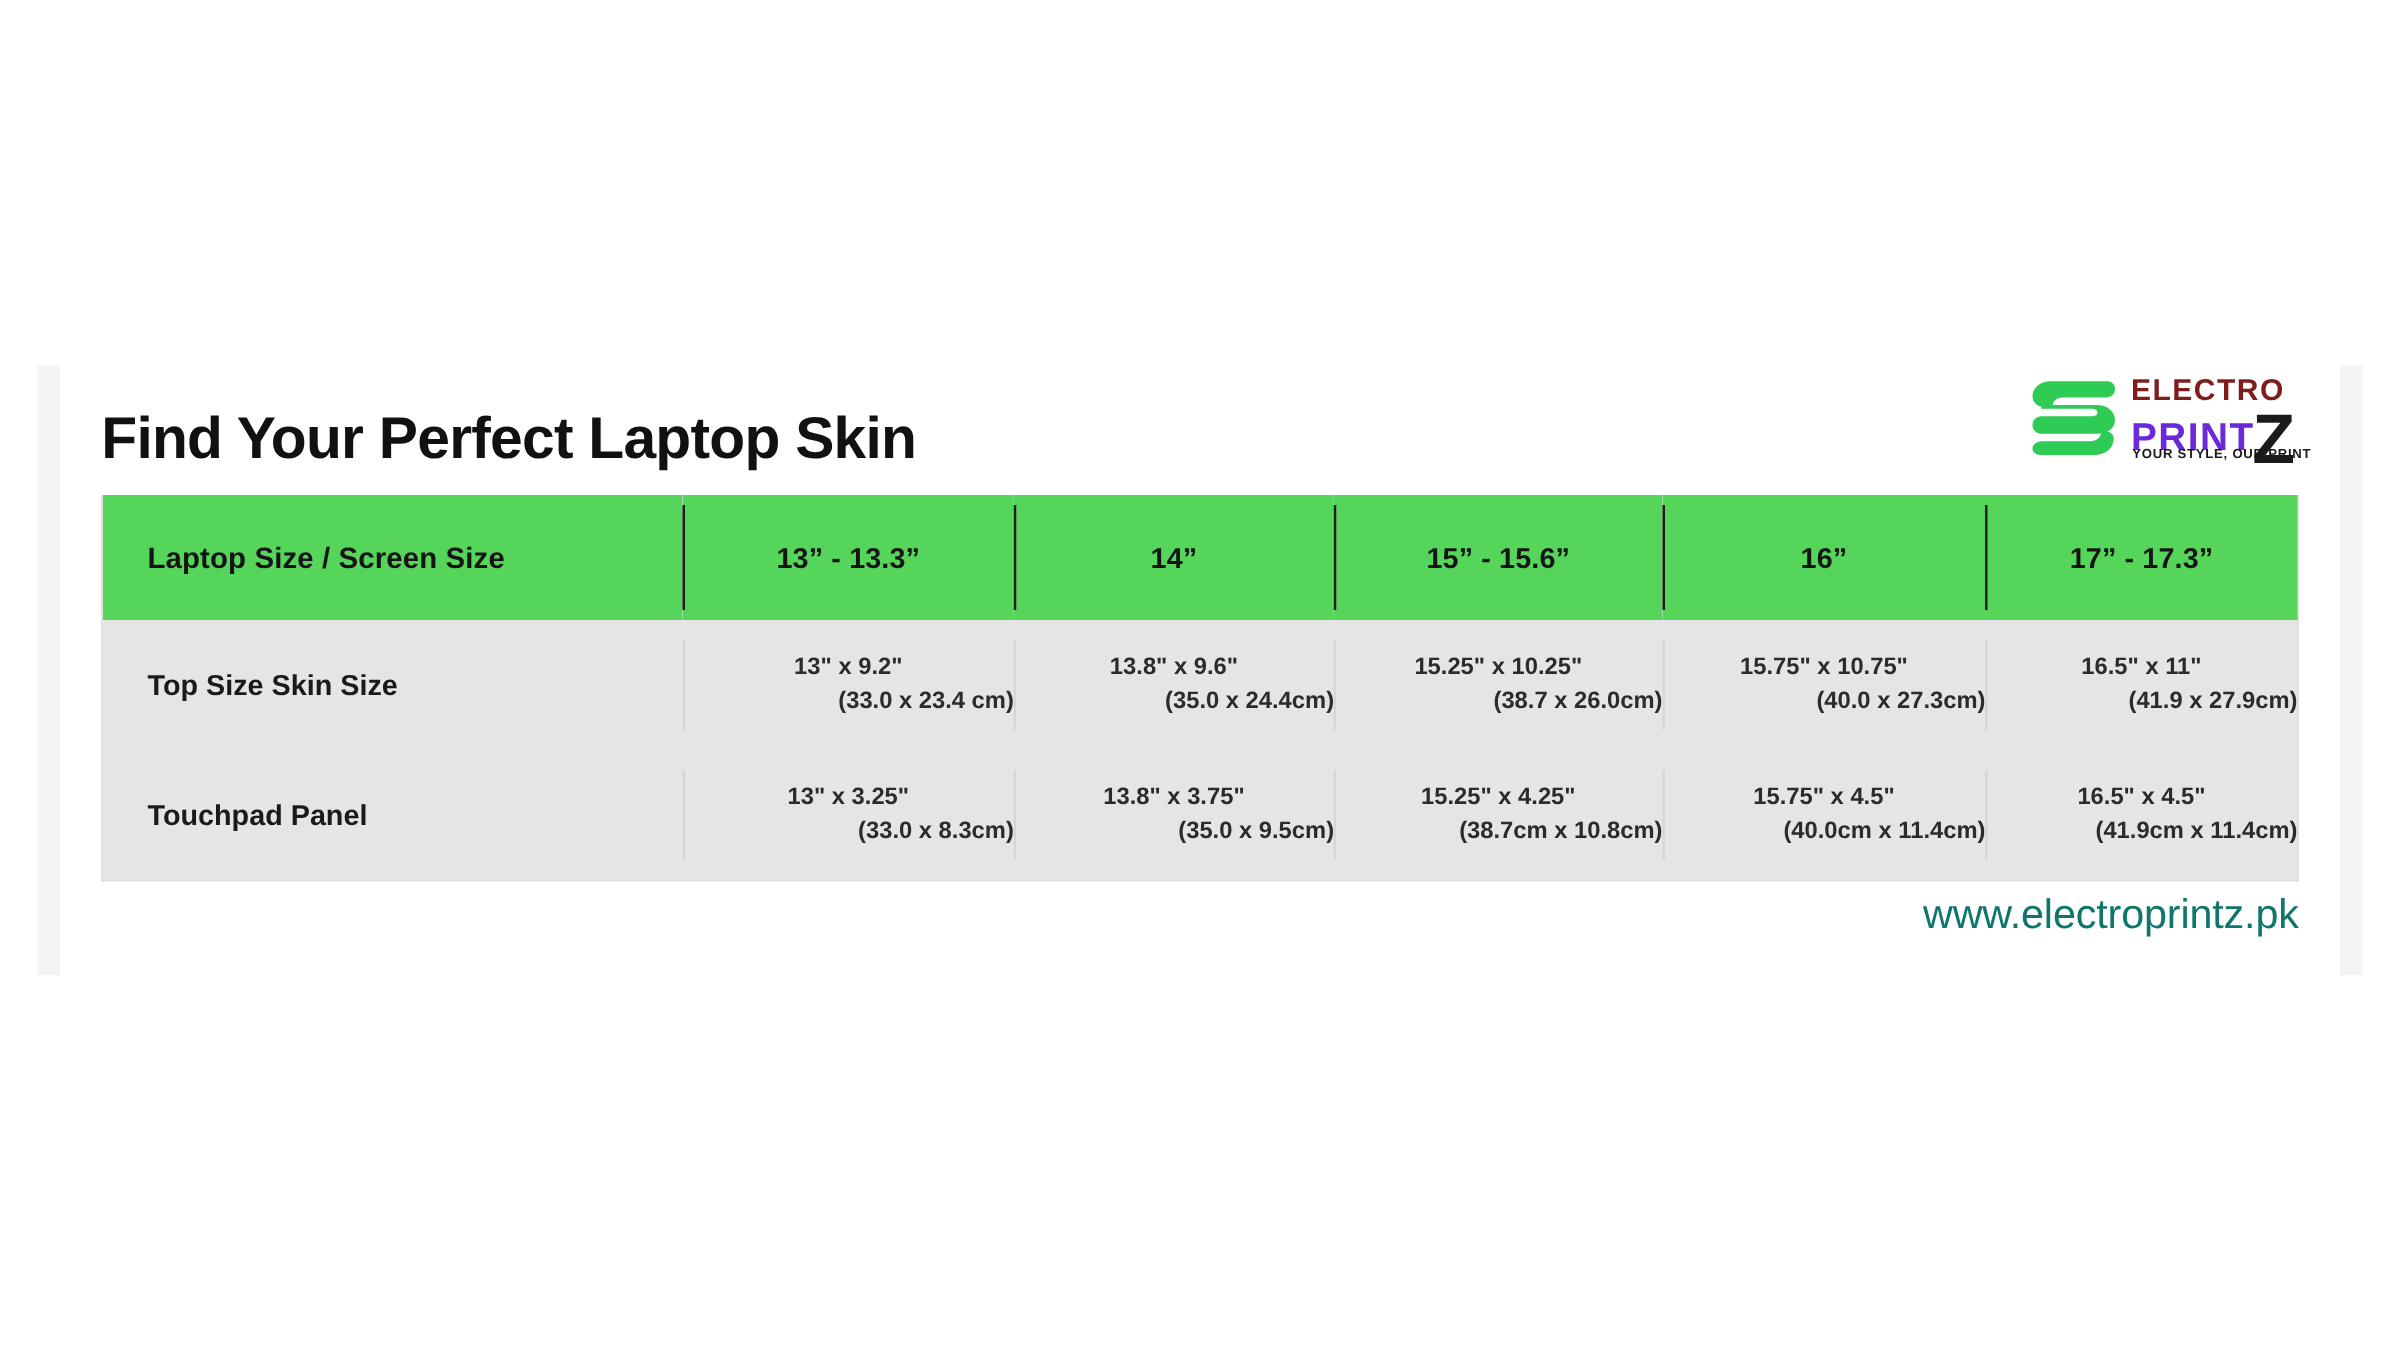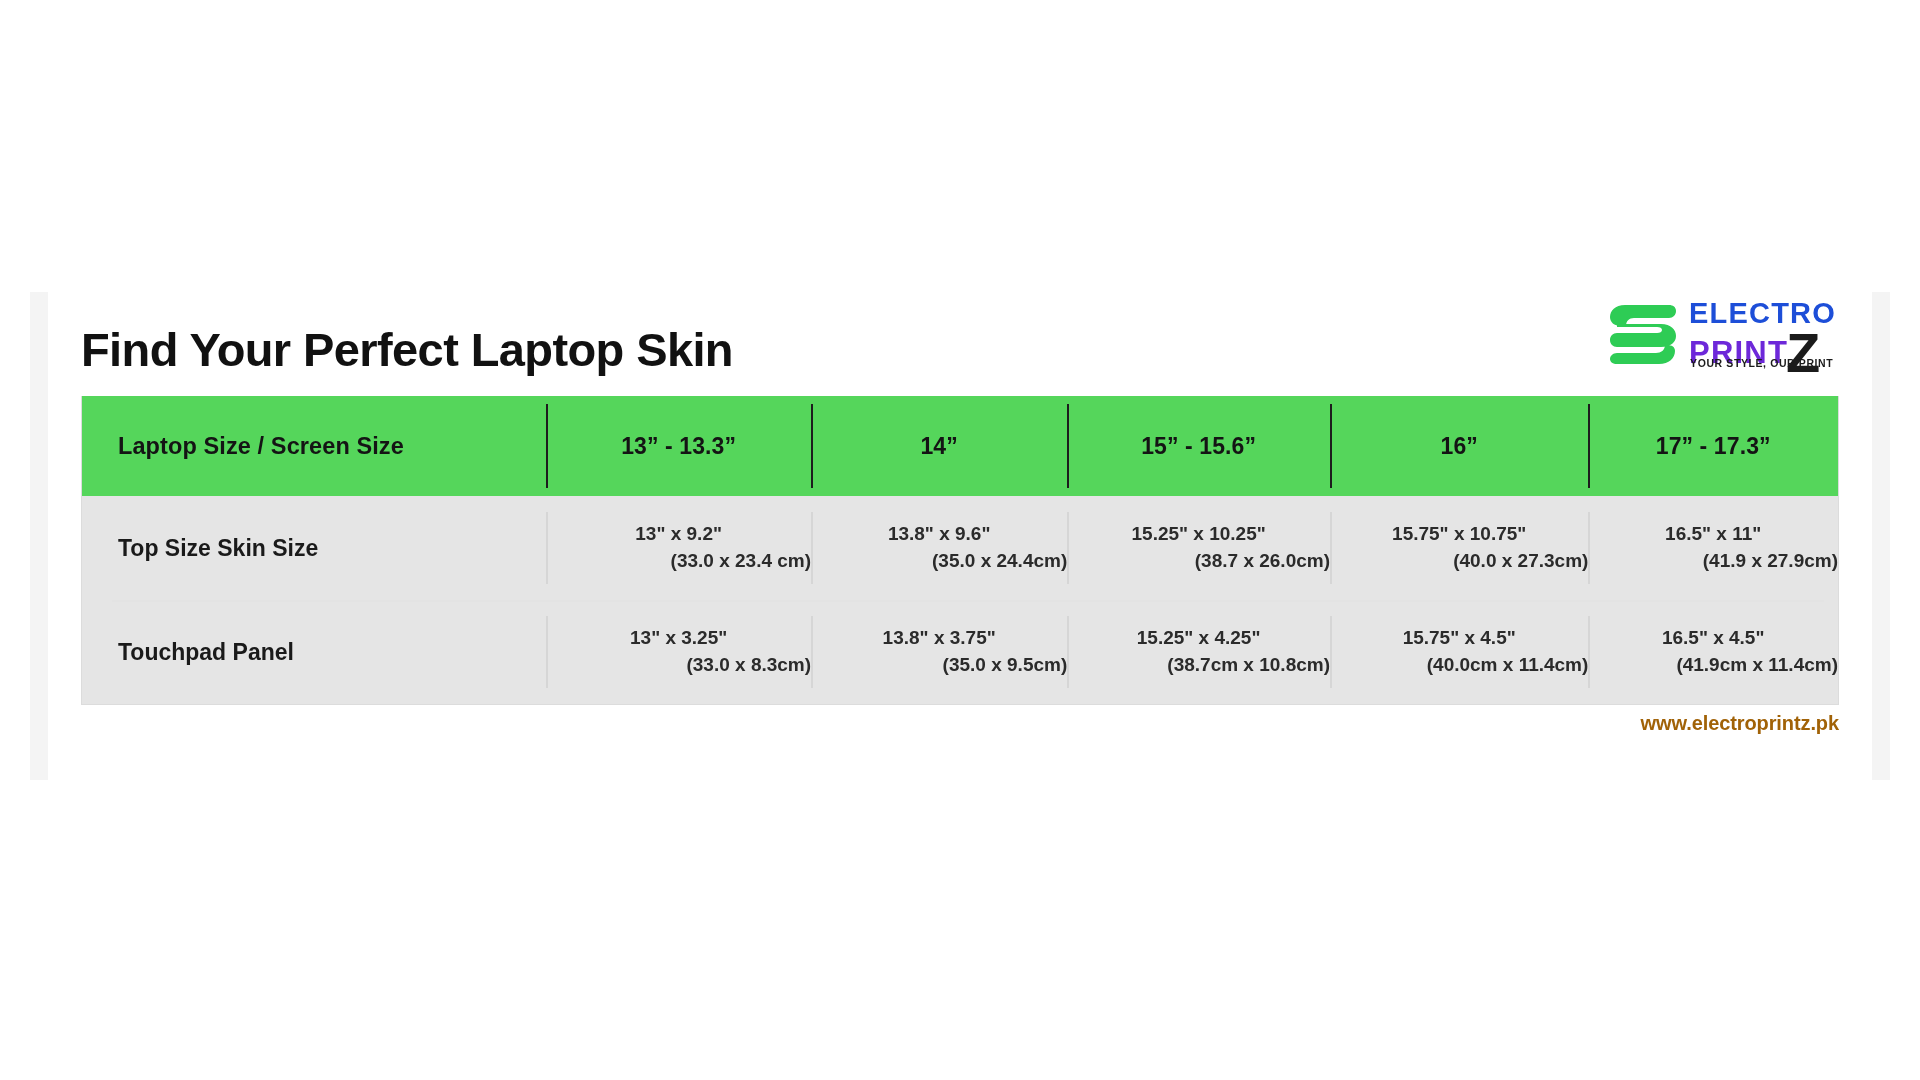--- a/index.html
+++ b/index.html
@@ -75,25 +75,25 @@
   }
   .logo-text {
     position: relative;
     display: flex;
     flex-direction: column;
     justify-content: center;
     height: 66px;
     padding-right: 6px;
   }
   .logo-line1 {
-    font-size: 29px;
+    font-size: 24px;
     font-weight: 800;
     letter-spacing: 1.2px;
     line-height: 0.92;
-    color: #1d4ed8;
+    color: #7f1d1d;
     font-family: "Liberation Sans", sans-serif;
   }
   .logo-line2wrap {
     display: flex;
     align-items: flex-end;
     line-height: 0.9;
   }
   .logo-line2 {
     font-size: 31px;
     font-weight: 800;
@@ -205,23 +205,23 @@
   table.sizes tbody tr + tr td:last-child::after  { right: 14px; }
 
   .cell-in  { display: block; }
   .cell-cm  { display: block; text-align: right; }
 
   
   .site-url {
     position: absolute;
     right: 33px;
     top: 420px;
-    font-size: 20px;
-    font-weight: 700;
-    color: #a16207;
+    font-size: 33px;
+    font-weight: 400;
+    color: #0f766e;
     letter-spacing: -0.1px;
   }
 </style>
 </head>
 <body>
 
 <div id="page">
 
   <div class="gutter left"></div>
   <div class="gutter right"></div>

